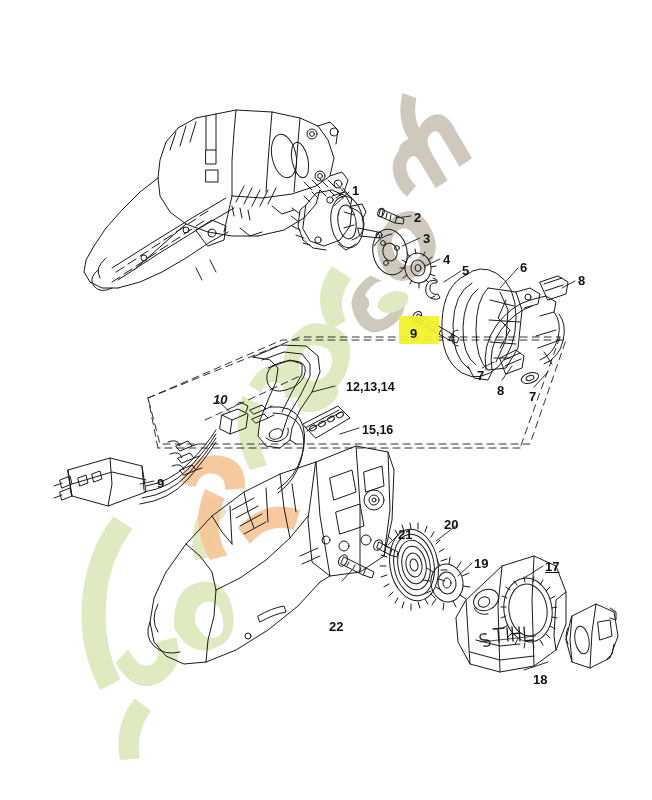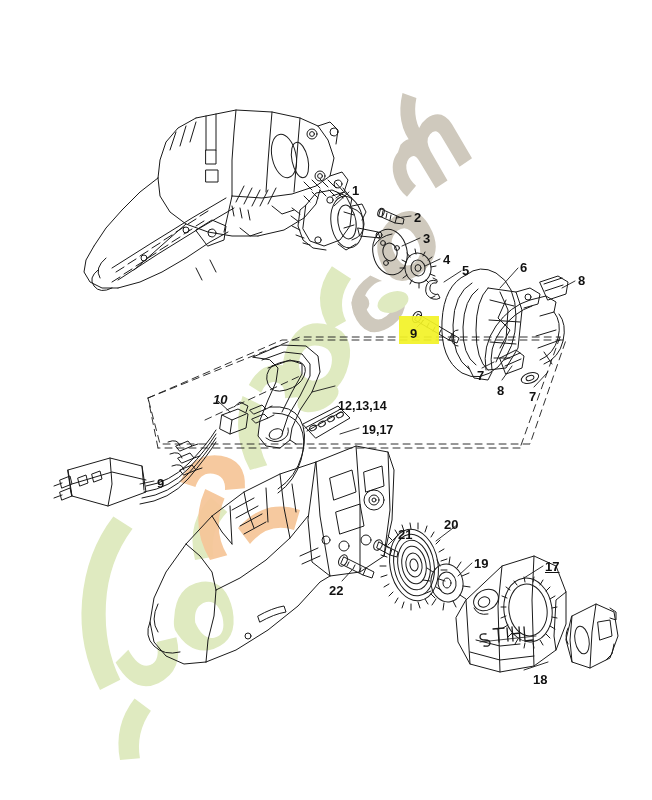--- a/index.html
+++ b/index.html
@@ -522,23 +522,23 @@
       <div class="lbl" style="left: 443px; top: 253px; color: rgb(17, 17, 17);">4</div>
       <div class="lbl" style="left: 462px; top: 264px; color: rgb(17, 17, 17);">5</div>
       <div class="lbl" style="left: 520px; top: 261px; color: rgb(17, 17, 17);">6</div>
       <div class="lbl" style="left: 477px; top: 369px; color: rgb(17, 17, 17);">7</div>
       <div class="lbl" style="left: 529px; top: 390px; color: rgb(17, 17, 17);">7</div>
       <div class="lbl" style="left: 578px; top: 274px; color: rgb(17, 17, 17);">8</div>
       <div class="lbl" style="left: 497px; top: 384px; color: rgb(17, 17, 17);">8</div>
       <div class="lbl" style="left: 410px; top: 327px; color: rgb(17, 17, 17);">9</div>
       <div class="lbl" style="left: 213px; top: 393px; color: rgb(17, 17, 17); font-style: italic;">10</div>
       <div class="lbl" style="left: 157px; top: 477px; color: rgb(17, 17, 17);">9</div>
-      <div class="lbl sm" style="left: 338px; top: 381px; color: rgb(17, 17, 17); margin-top: 19px;">12,13,14</div>
-      <div class="lbl sm" style="left: 362px; top: 424px; color: rgb(17, 17, 17);">19,17</div>
+      <div class="lbl sm" style="left: 346px; top: 381px; color: rgb(17, 17, 17);">12,13,14</div>
+      <div class="lbl sm" style="left: 362px; top: 424px; color: rgb(17, 17, 17);">15,16</div>
       <div class="lbl" style="left: 545px; top: 560px; color: rgb(17, 17, 17); text-decoration: underline;">17</div>
       <div class="lbl" style="left: 511px; top: 673px; color: rgb(17, 17, 17); margin-left: 22px;">18</div>
       <div class="lbl" style="left: 474px; top: 557px; color: rgb(17, 17, 17); text-align: right;">19</div>
       <div class="lbl" style="left: 444px; top: 518px; color: rgb(17, 17, 17);">20</div>
       <div class="lbl" style="left: 398px; top: 528px; color: rgb(17, 17, 17);">21</div>
-      <div class="lbl" style="left: 329px; top: 584px; color: rgb(17, 17, 17);">22</div>
+      <div class="lbl" style="left: 329px; top: 620px; color: rgb(17, 17, 17);">22</div>
     </div>
 
 </div>
 
 </body></html>

